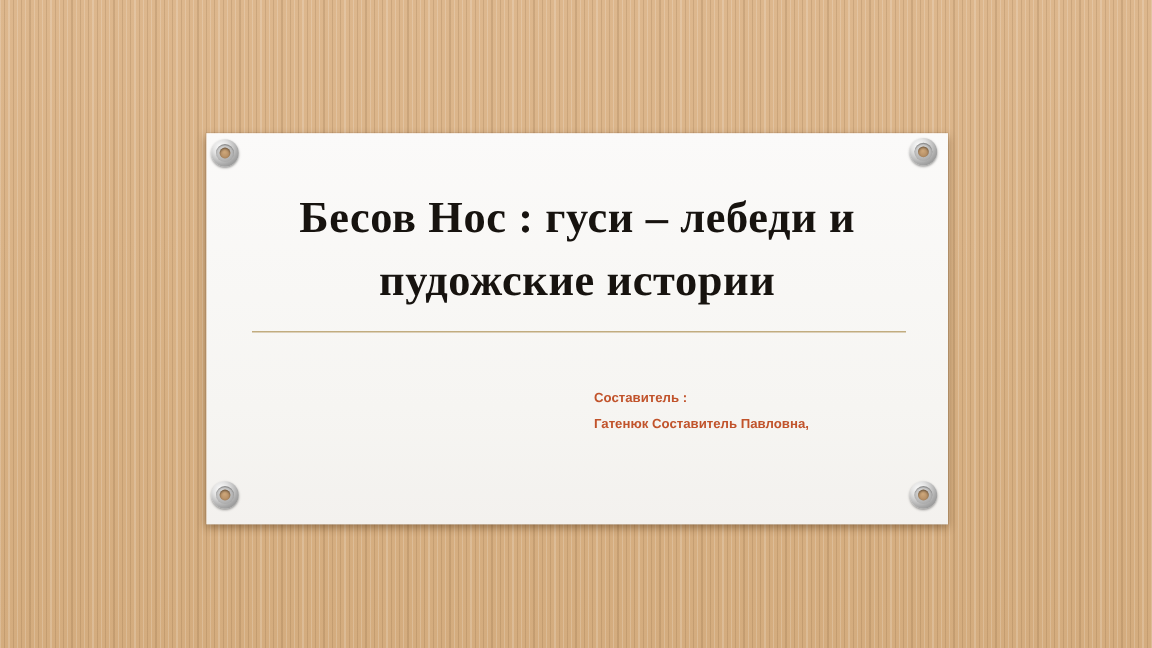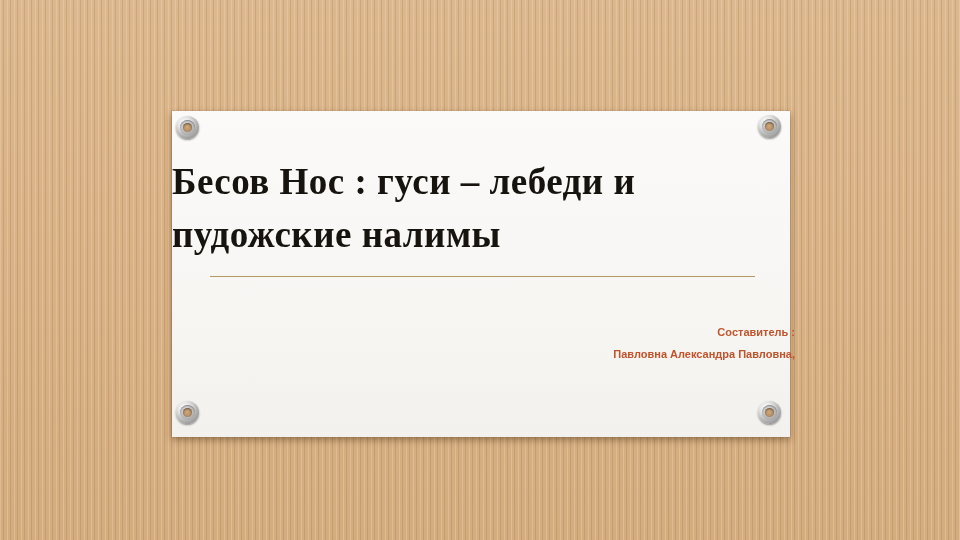--- a/index.html
+++ b/index.html
@@ -59,20 +59,21 @@
   .grommet.tr { left: 586px; top: 4px;   }
   .grommet.bl { left: 4px;   top: 290px; }
   .grommet.br { left: 586px; top: 290px; }
 
   .title {
     position: absolute;
     left: 0;
     right: 0;
     top: 44px;
     margin: 0;
+    text-align: center;
     font-family: "Liberation Serif", "DejaVu Serif", serif;
     font-weight: bold;
     font-size: 37px;
     line-height: 53px;
     color: #17130f;
     letter-spacing: 0.5px;
   }
   .title .tline { display: block; }
 
   .divider {
@@ -82,45 +83,45 @@
     width: 545px;
     height: 1px;
     background: #b39a63;
   }
 
   .author {
     position: absolute;
     left: 323px;
     top: 211px;
     width: 300px;
-    text-align: right;
+    text-align: left;
     font-family: "Liberation Sans", sans-serif;
     font-weight: bold;
     font-size: 11px;
     line-height: 21.5px;
     color: #c1532b;
   }
 </style>
 </head>
 <body>
 
 <div class="stage">
   <div class="card">
 
     <div class="grommet tl"></div>
     <div class="grommet tr"></div>
     <div class="grommet bl"></div>
     <div class="grommet br"></div>
 
     <h1 class="title">
       <span class="tline">Бесов Нос : гуси – лебеди и</span>
-      <span class="tline">пудожские налимы</span>
+      <span class="tline">пудожские истории</span>
     </h1>
 
     <div class="divider"></div>
 
     <div class="author">
       <div class="aline">Составитель :</div>
-      <div class="aline">Павловна Александра Павловна,</div>
+      <div class="aline">Гатенюк Составитель Павловна,</div>
     </div>
 
   </div>
 </div>
 
 </body></html>

